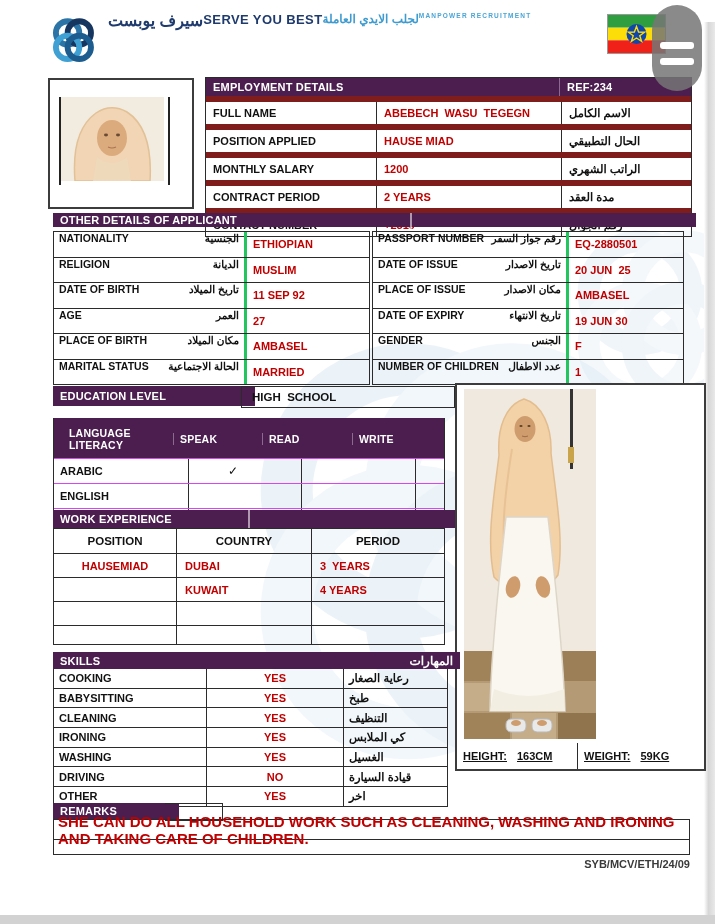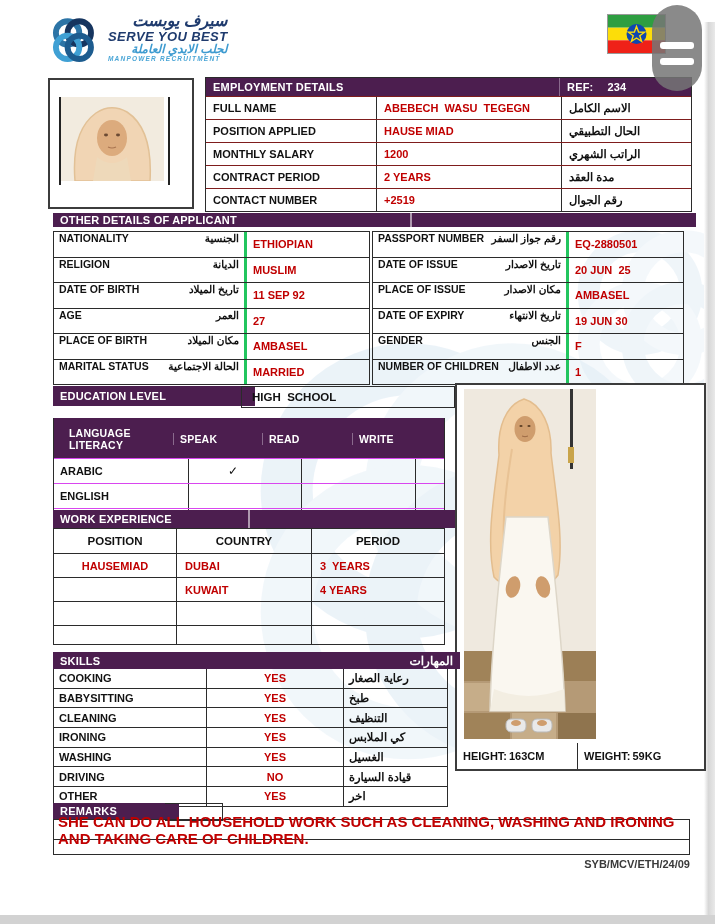--- a/index.html
+++ b/index.html
@@ -4,21 +4,21 @@
 <style>
   html,body{margin:0;padding:0;background:#ffffff;}
   .page{position:relative;width:715px;height:924px;background:#ffffff;overflow:hidden;
         font-family:"Liberation Sans",sans-serif;color:#111;}
   .abs{position:absolute;}
   
   .edge-right{right:0;top:22px;width:11px;height:893px;background:linear-gradient(to right,#ffffff,#d7d7d7 40%,#e9e9e9);}
   .edge-bottom{left:0;bottom:0;width:715px;height:9px;background:#d2d2d2;}
   
   .logo{left:46px;top:13px;display:flex;gap:8px;align-items:flex-start;}
-  .logo-text{display:flex;flex-direction:column;line-height:1.05;font-style:italic;}
+  .logo-text{display:flex;flex-direction:row;line-height:1.05;}
   .logo-ar{font-size:16px;font-weight:bold;color:#1f3b6e;}
   .logo-en{font-size:13px;font-weight:bold;color:#1f3b6e;letter-spacing:.4px;}
   .logo-ar2{font-size:12px;font-weight:bold;color:#3e9bd0;}
   .logo-en2{font-size:6.5px;font-weight:bold;color:#49a5d6;letter-spacing:1.2px;}
   
   .flag{left:607px;top:14px;width:57px;height:38px;border:1px solid #999;}
   .menu-btn{left:652px;top:5px;width:50px;height:86px;border-radius:25px;
             background:rgba(118,118,118,.85);z-index:9;border:none;cursor:pointer;}
   .menu-bar{position:absolute;left:8px;width:34px;height:7px;border-radius:3px;background:#fff;}
   
@@ -32,21 +32,21 @@
   .tbl{z-index:1;background:transparent;}
   .pt{background:#4c1e4f;color:#fff;font-weight:bold;font-size:11px;display:flex;align-items:center;padding:0 7px;letter-spacing:.2px;}
   .lbl{font-weight:bold;font-size:11px;color:#111;}
   .val{font-weight:bold;font-size:11px;color:#c00000;white-space:pre;}
   .ar{font-weight:bold;font-size:11.5px;color:#111;}
   .cell{display:flex;align-items:center;}
   
   .emp{left:205px;top:77px;width:485px;border:1.5px solid #2b2b2b;}
   .emp-head{display:grid;grid-template-columns:353px 1fr;height:18px;}
   .emp-head .pt:last-child{border-left:1px solid #8a6a8d;}
-  .emp-row{display:grid;grid-template-columns:170px 185px 1fr;height:22px;border-top:1px solid #7f1d1d;}
+  .emp-row{display:grid;grid-template-columns:170px 185px 1fr;height:22px;border-top:6px solid #7f1d1d;}
   .emp-row .cell{padding:0 7px;}
   .emp-row .cell + .cell{border-left:1px solid #2b2b2b;}
   .emp-row .ar-cell{justify-content:flex-end;}
   
   .oth-head{left:53px;top:213px;width:629px;height:14px;z-index:1;}
   .oth-head .div{position:absolute;left:357px;top:0;width:2px;height:18px;background:#fff;opacity:.55;}
   .half{border:1.5px solid #2b2b2b;border-top:none;}
   .half-l{left:53px;top:231px;width:315px;}
   .half-r{left:372px;top:231px;width:310px;}
   .oth-row{display:grid;height:24.5px;border-top:1px solid #2b2b2b;}
@@ -86,21 +86,21 @@
   .sk-bar .ar-t{font-size:12px;font-weight:bold;color:#fff;}
   .sk{left:53px;top:669px;width:393px;border:1.5px solid #2b2b2b;border-top:none;}
   .sk .row{display:grid;grid-template-columns:152px 137px 1fr;height:18.7px;border-top:1px solid #2b2b2b;}
   .sk .row:first-of-type{border-top:none;}
   .sk .row .cell{padding:0 5px;}
   .sk .row .cell:nth-child(2){justify-content:center;border-left:1px solid #2b2b2b;}
   .sk .row .cell:nth-child(3){justify-content:flex-end;border-left:1px solid #2b2b2b;}
   
   .hw{left:455px;top:743px;width:247px;height:26px;border:2px solid #3c3c3c;border-top:none;display:grid;
       grid-template-columns:120px 1fr;z-index:1;background:#fff;}
-  .hw .cell{padding:0 6px;gap:2px;}
+  .hw .cell{padding:0 6px;gap:10px;text-decoration:underline;}
   .hw .cell + .cell{border-left:1.5px solid #2b2b2b;}
   
   .rm-tab{left:53px;top:803px;width:112px;height:16px;z-index:1;}
   .rm-tab2{left:165px;top:803px;width:57px;height:16px;border:1px solid #2b2b2b;border-left:none;z-index:1;}
   .rm{left:53px;top:819px;width:635px;border:1.5px solid #2b2b2b;}
   .rm .row1{height:19px;display:flex;align-items:center;padding:0 4px;font-weight:bold;font-size:15px;color:#c00000;}
   .rm .row2{height:14px;border-top:1px solid #2b2b2b;}
   
   .footer{left:460px;top:858px;width:230px;text-align:right;font-size:11px;font-weight:bold;color:#3a3a3a;z-index:1;}
 </style>
@@ -171,21 +171,21 @@
         <path d="M36 60 Q51 72 66 60 L70 84 L32 84 Z" fill="#eed9ba"></path>
       </svg>
     </div>
   </div>
 
   <div class="abs tbl emp">
     <div class="emp-head">
       <div class="pt">EMPLOYMENT DETAILS</div>
       <div class="pt">
         <span>REF:</span>
-        <span style="margin-left:14px">234</span>
+        <span style="">234</span>
       </div>
     </div>
     <div>
 
         <div class="emp-row">
           <div class="cell lbl">FULL NAME</div>
           <div class="cell val">ABEBECH  WASU  TEGEGN</div>
           <div class="cell ar ar-cell" dir="rtl">الاسم الكامل</div>
         </div>
 

